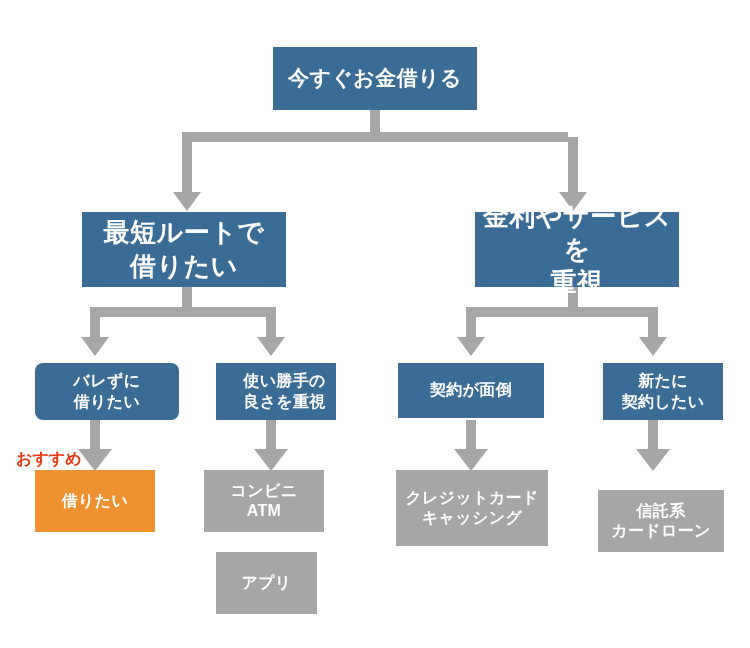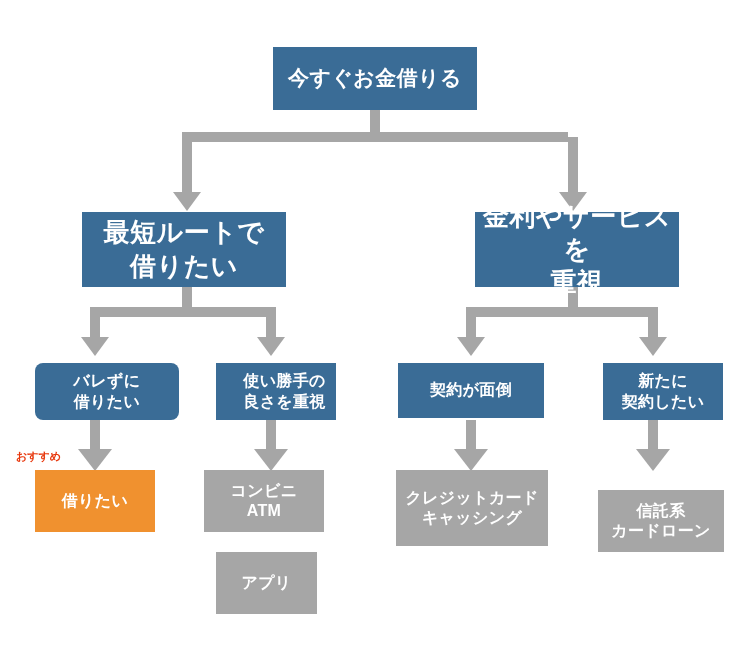--- a/index.html
+++ b/index.html
@@ -41,21 +41,21 @@
   .node.gray   { background: #a6a6a6; }
   .node.orange { background: #f0912f; }
   .node.root      { font-size: 21px; }
   .node.level2    { font-size: 26px; }
   .node.level3    { font-size: 16px; }
   .node.leaf      { font-size: 16px; font-weight: 700; }
   .node.leaf.gray { color: #ffffff; }
   .badge {
     position: absolute;
     color: #e8380d;
-    font-size: 11px;
+    font-size: 16px;
     font-weight: 700;
     letter-spacing: 0;
     white-space: nowrap;
     z-index: 3;
   }
 </style>
 </head>
 <body>
 
 <div id="canvas">

